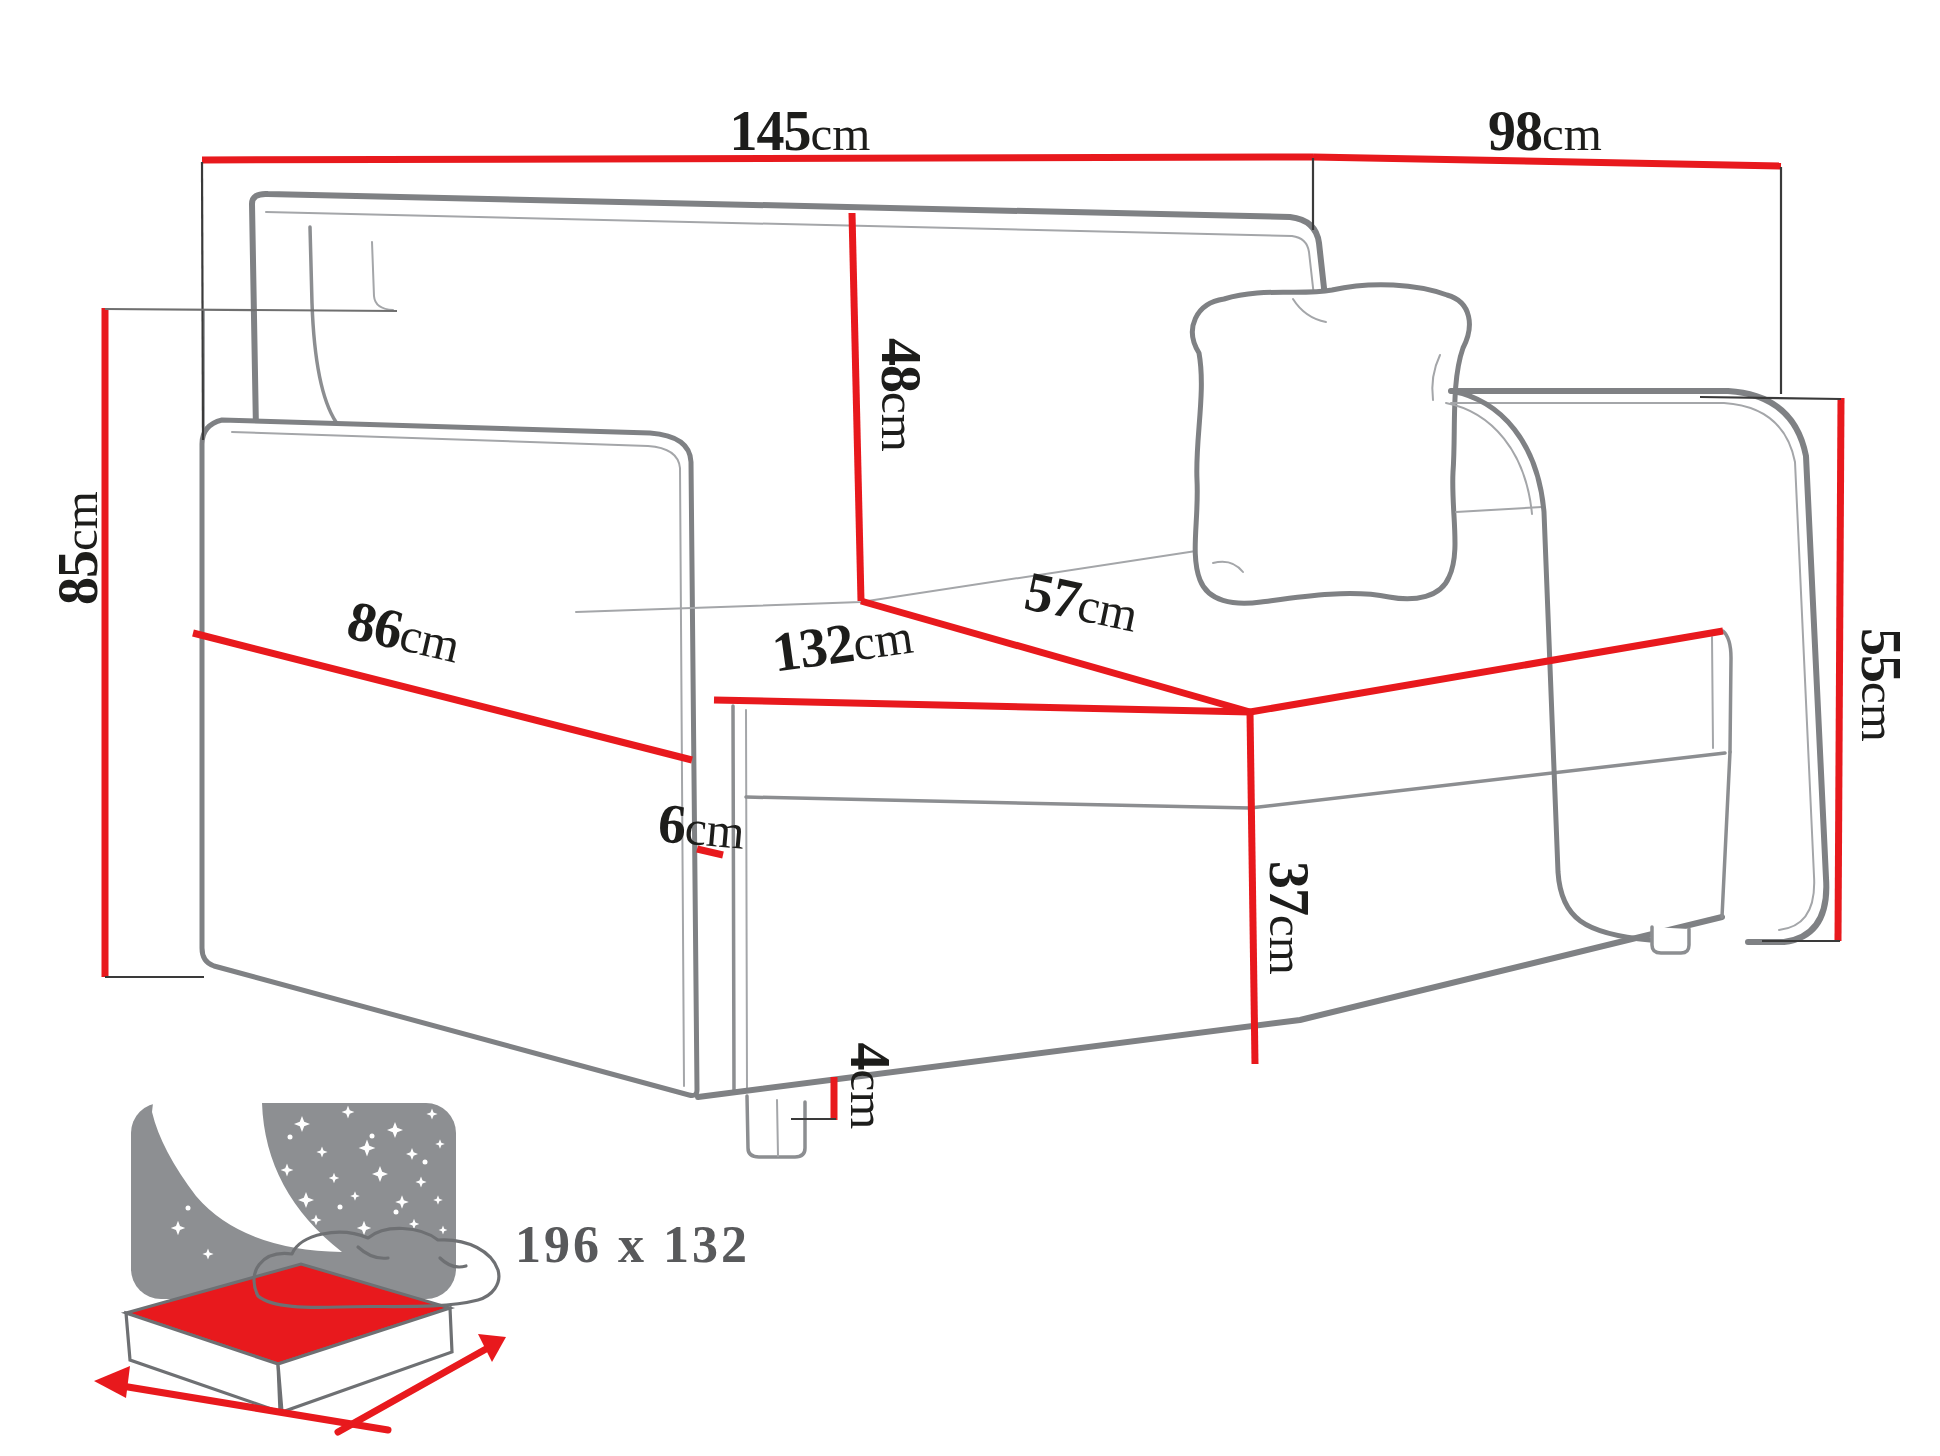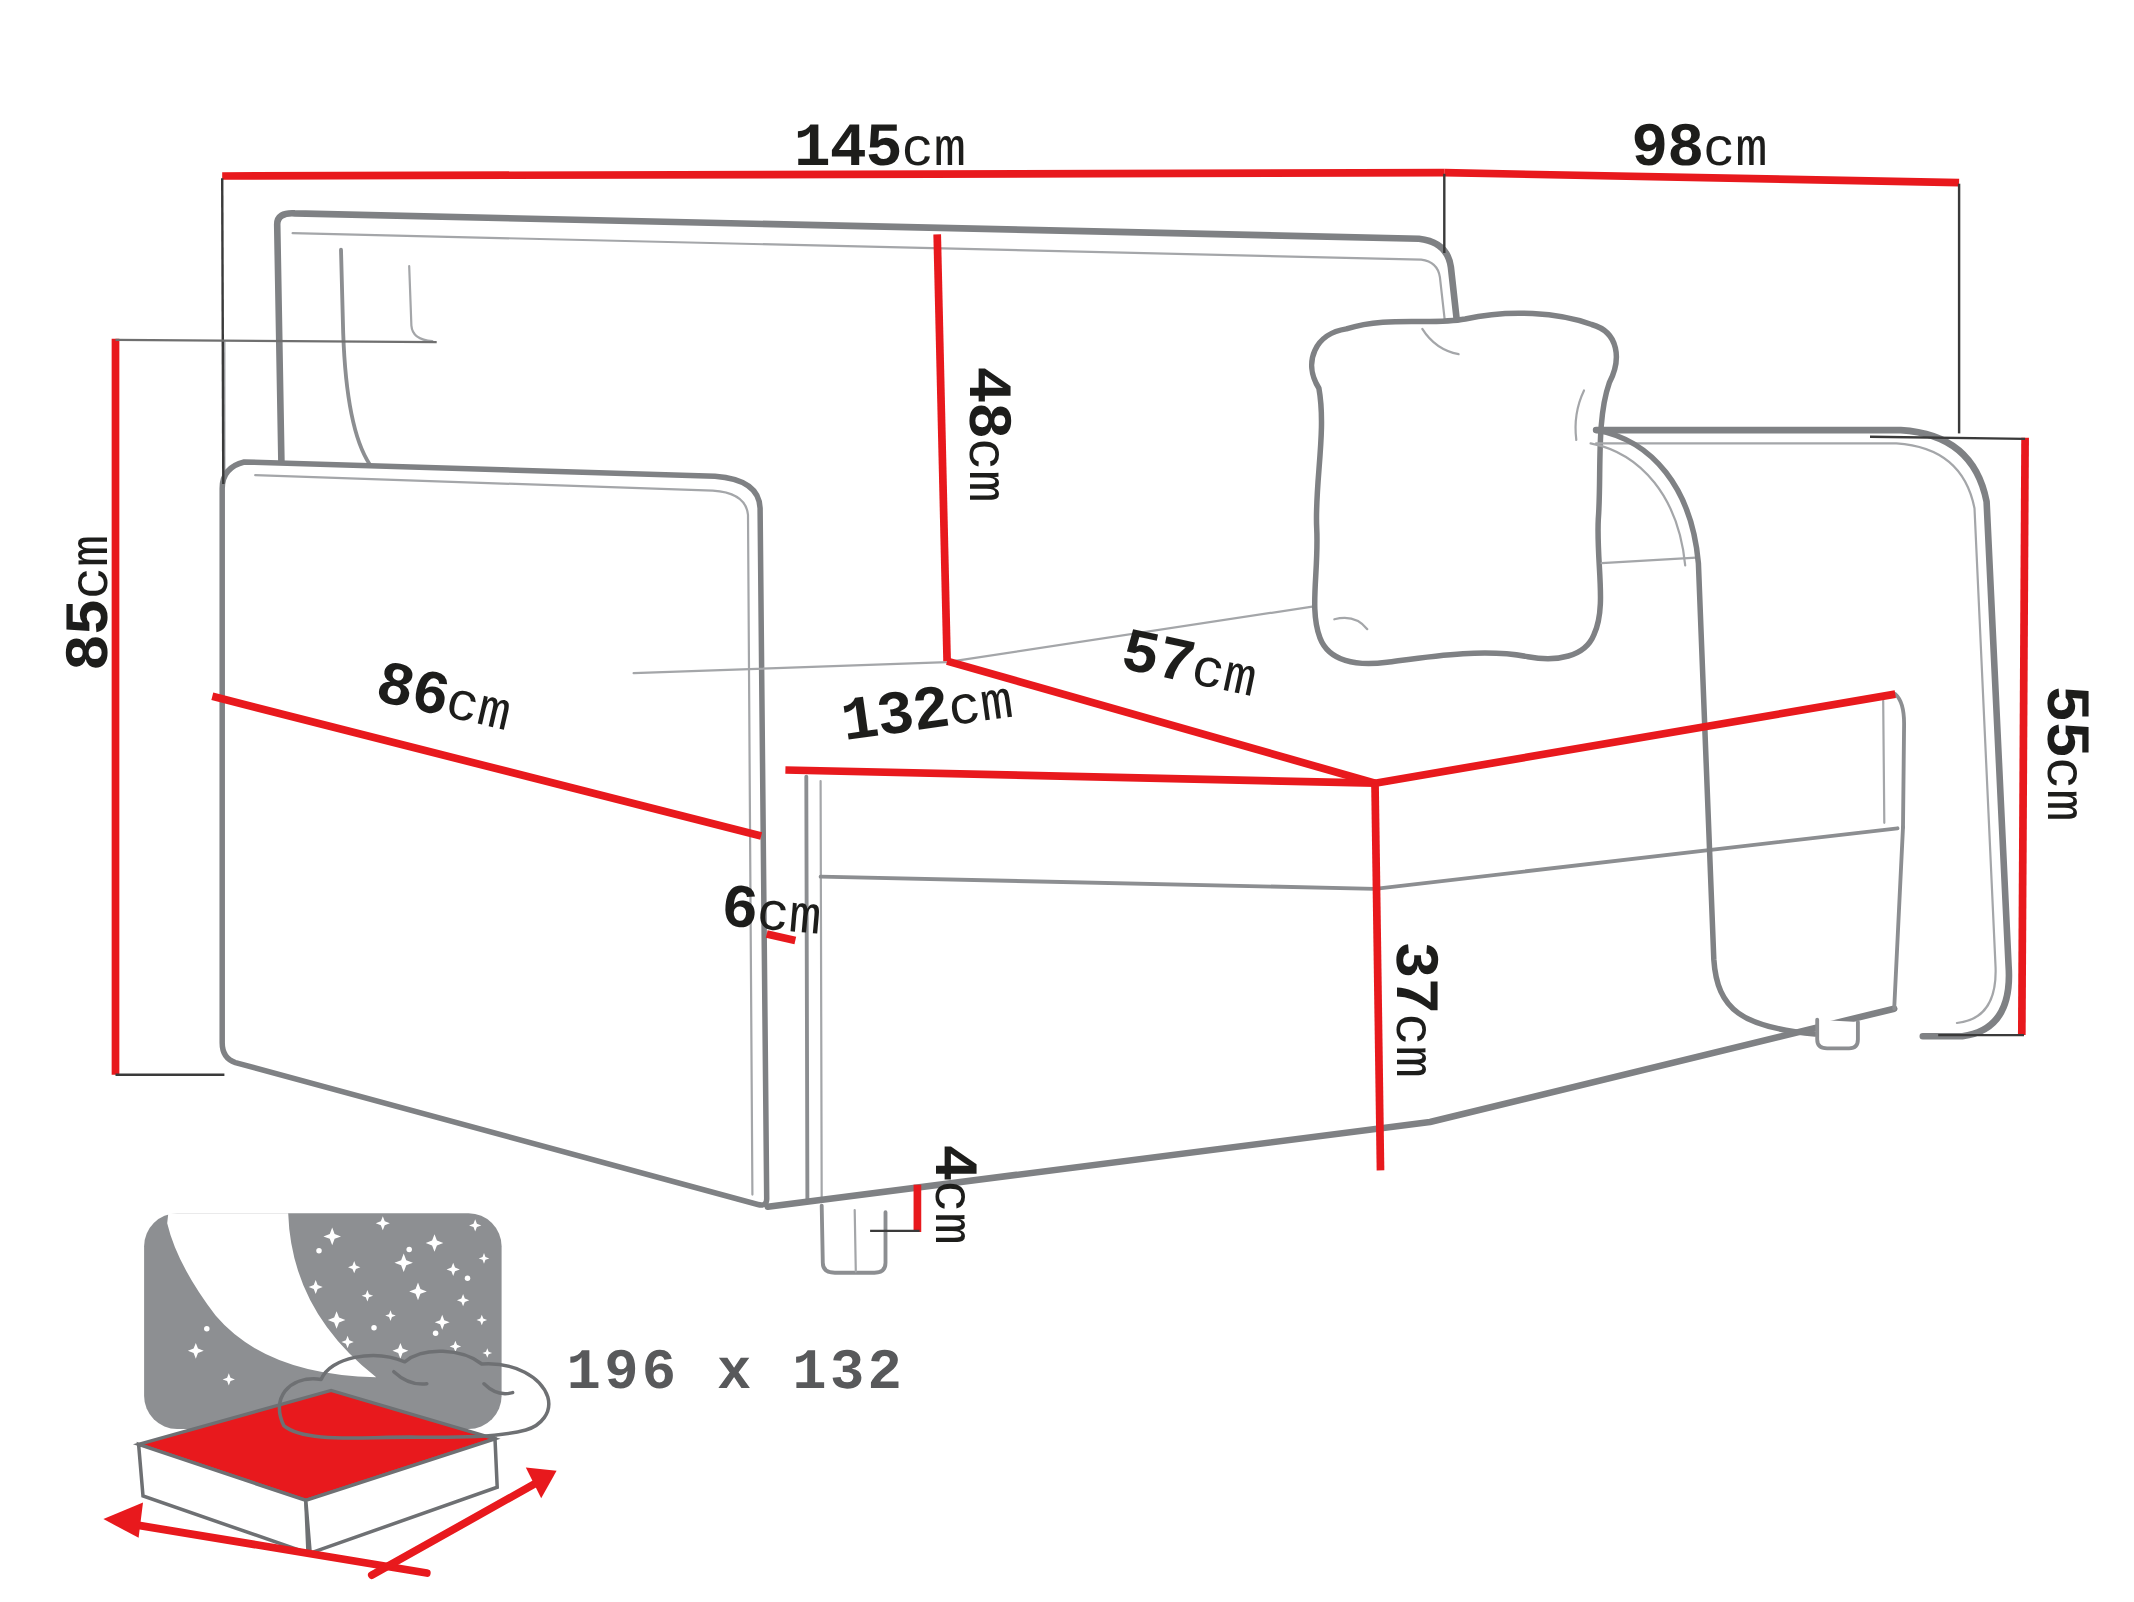--- a/index.html
+++ b/index.html
@@ -1,17 +1,17 @@
 <!DOCTYPE html>
 <html><head>
 <meta charset="utf-8">
 <style>
   html,body{margin:0;padding:0;background:#ffffff;}
   .stage{position:relative;width:1940px;height:1456px;background:#fff;overflow:hidden;
-         font-family:Liberation Mono, monospace;}
+         font-family:Liberation Serif, serif;}
   svg{position:absolute;left:0;top:0;}
   
   .s6{stroke:#7f8184;stroke-width:6;fill:none;stroke-linecap:round;stroke-linejoin:round;}
   .s5{stroke:#7f8184;stroke-width:5;fill:none;stroke-linecap:round;stroke-linejoin:round;}
   .s4{stroke:#8c8e91;stroke-width:3.5;fill:none;stroke-linecap:round;stroke-linejoin:round;}
   .s2{stroke:#a4a6a9;stroke-width:2;fill:none;stroke-linecap:round;stroke-linejoin:round;}
   .wfill{fill:#ffffff;}
   
   .dline{stroke:#e8191d;stroke-width:7;fill:none;stroke-linejoin:round;}
   .ext{stroke:#3a3a3a;stroke-width:2.2;fill:none;}

